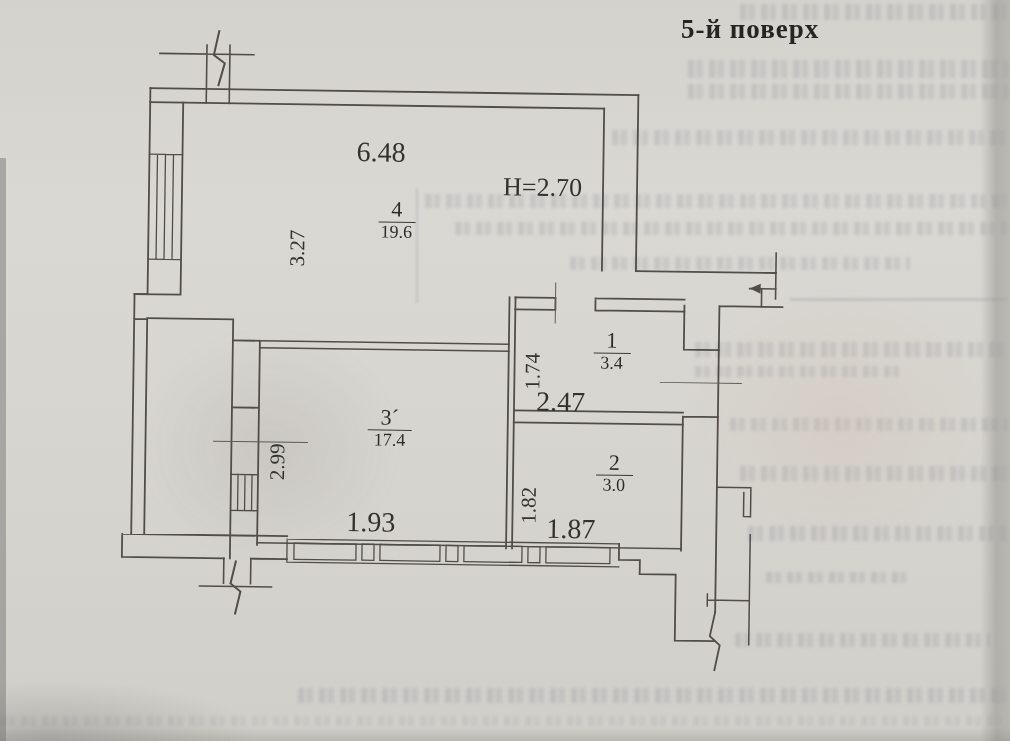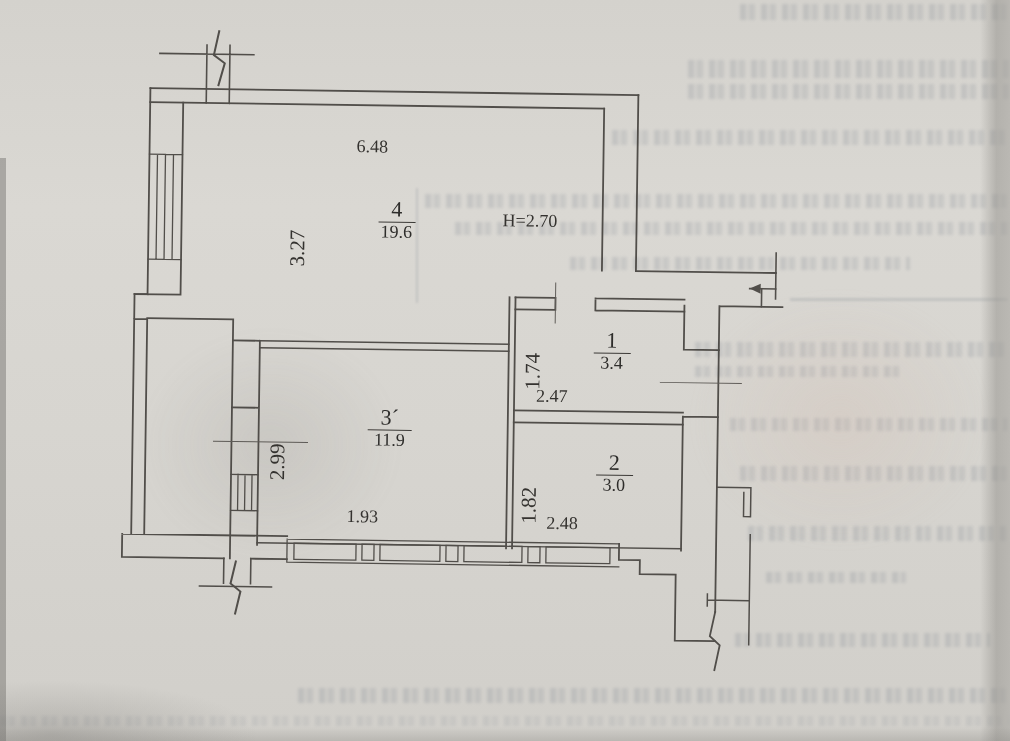--- a/index.html
+++ b/index.html
@@ -24,24 +24,24 @@
   
   .bleed{position:absolute;filter:blur(1.6px);opacity:.30;
     background:repeating-linear-gradient(90deg,rgba(96,106,122,.55) 0 6px,rgba(96,106,122,.12) 6px 9px,rgba(96,106,122,.45) 9px 15px,rgba(96,106,122,0) 15px 21px);}
   .bleed.line{background:rgba(96,106,122,.5);filter:blur(1px);opacity:.35;}
   
   .tilt{position:absolute;left:0;top:0;width:1010px;height:741px;
     transform:rotate(0.8deg);transform-origin:420px 120px;}
   svg.plan{position:absolute;left:0;top:0;}
   
   .title{position:absolute;left:681px;top:14px;font-size:27px;font-weight:600;letter-spacing:1px;color:#262523;}
-  .dim{position:absolute;font-size:18px;white-space:nowrap;color:#34322f;}
+  .dim{position:absolute;font-size:28px;white-space:nowrap;color:#34322f;}
   .vdim{position:absolute;font-size:21px;white-space:nowrap;color:#34322f;
     transform:rotate(-90deg);transform-origin:left top;}
-  .hnote{position:absolute;font-size:18px;color:#34322f;margin-top:38px;}
+  .hnote{position:absolute;font-size:26px;color:#34322f;}
   .rlabel{position:absolute;text-align:center;color:#2e2d2b;line-height:1.05;}
   .rlabel .num{display:inline-block;font-size:22px;padding:0 13px 1px;border-bottom:1.7px solid #3c3a37;}
   .rlabel .area{font-size:18px;padding-top:2px;}
 </style>
 </head>
 <body>
 
 <div class="page">
 
   <div class="bleed" style="left:740px;top:4px;width:268px;height:16px"></div>
@@ -59,20 +59,21 @@
   <div class="bleed" style="left:740px;top:466px;width:268px;height:15px"></div>
   <div class="bleed" style="left:748px;top:526px;width:260px;height:15px"></div>
   <div class="bleed" style="left:766px;top:572px;width:140px;height:11px"></div>
   <div class="bleed" style="left:735px;top:633px;width:255px;height:14px"></div>
   <div class="bleed" style="left:298px;top:688px;width:710px;height:15px"></div>
   <div class="bleed" style="left:0px;top:716px;width:1010px;height:10px;opacity:.18"></div>
 
   <div class="shade-mid"></div>
   <div class="tint-right"></div>
 
+  <div class="title">5-й поверх</div>
 
   <div class="tilt">
     <svg class="plan" width="1010" height="741" viewBox="0 0 1010 741" fill="none" stroke="#46433f" stroke-width="1.8" stroke-linecap="square" opacity="0.92">
 
       <g stroke-width="1.6">
         <path d="M206,48 V106 M229,48 V106 M159,57 H253"></path>
         <path d="M218,34 L213,58 L224,66 L218,88" stroke-width="2"></path>
       </g>
 
       <path d="M150,92 H638 M150,106 H604"></path>
@@ -140,38 +141,38 @@
 
       <g stroke-width="1" stroke="#55524e">
         <path d="M558,281 V321 M218,444 H312 M664,379 H745"></path>
       </g>
     </svg>
 
     <div class="dim" style="left:357px;top:137px">6.48</div>
     <div class="hnote" style="left:504px;top:171px">H=2.70</div>
     <div class="dim" style="left:540px;top:384px">2.47</div>
     <div class="dim" style="left:352px;top:507px">1.93</div>
-    <div class="dim" style="left:552px;top:511px">2.48</div>
+    <div class="dim" style="left:552px;top:511px">1.87</div>
 
     <div class="vdim" style="left:287px;top:268px">3.27</div>
     <div class="vdim" style="left:524px;top:388px">1.74</div>
     <div class="vdim" style="left:270px;top:482px">2.99</div>
     <div class="vdim" style="left:522px;top:522px">1.82</div>
 
     <div class="rlabel" style="left:356px;top:198px;width:84px">
       <span class="num">4</span><br>
       <span class="area">19.6</span>
     </div>
     <div class="rlabel" style="left:578px;top:326px;width:74px">
       <span class="num">1</span><br>
       <span class="area">3.4</span>
     </div>
     <div class="rlabel" style="left:350px;top:406px;width:88px">
       <span class="num">3´</span><br>
-      <span class="area">11.9</span>
+      <span class="area">17.4</span>
     </div>
     <div class="rlabel" style="left:580px;top:448px;width:78px">
       <span class="num">2</span><br>
       <span class="area">3.0</span>
     </div>
   </div>
 
   <div class="edge-right"></div>
   <div class="edge-left"></div>
   <div class="edge-bottom"></div>

